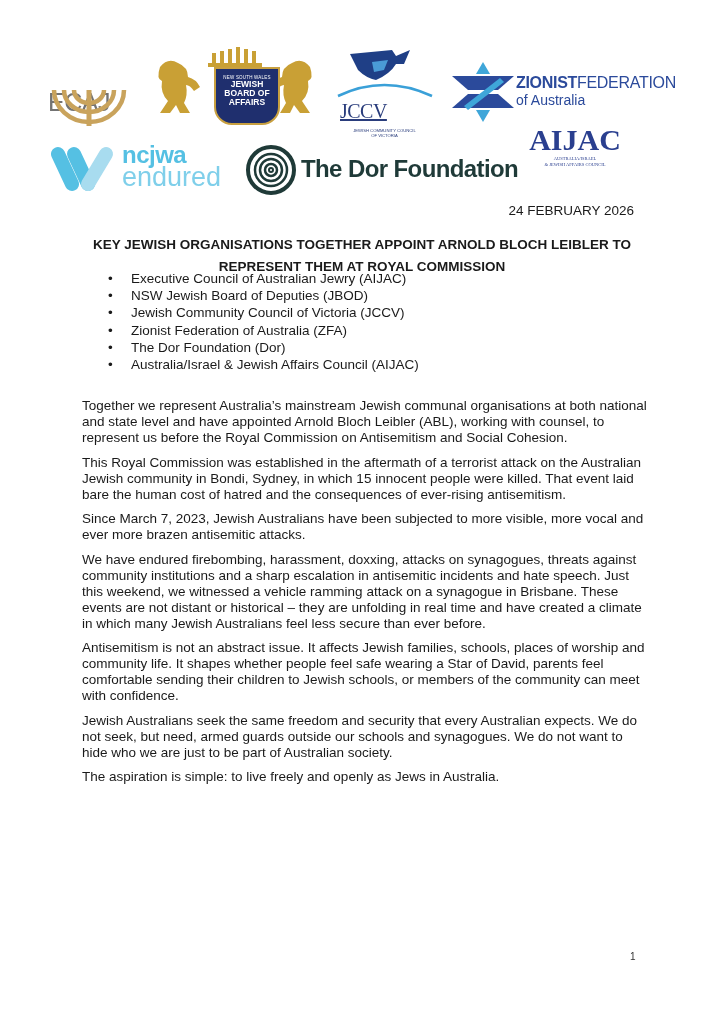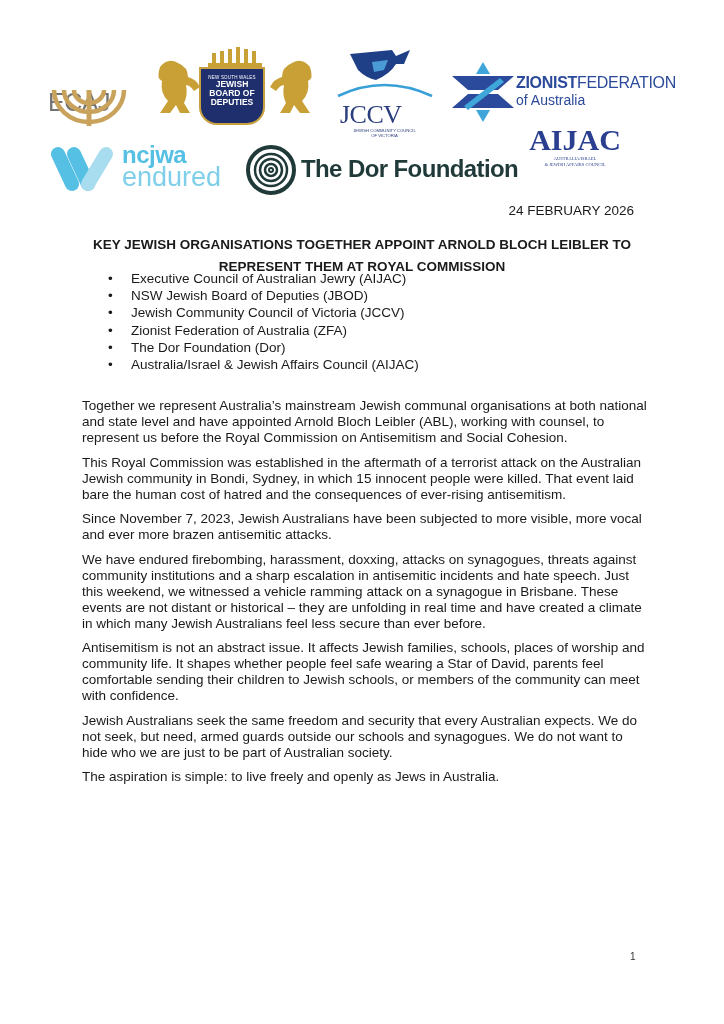--- a/index.html
+++ b/index.html
@@ -7,26 +7,26 @@
   .page { position: absolute; left: 0; top: 0; width: 724px; height: 1024px; background: #fff; }
 
   
   .logo { position: absolute; }
   .ecaj { left: 48px; top: 56px; width: 82px; height: 72px; }
   .ecaj .wordmark { position: absolute; left: 0; top: 0; font-weight: normal; font-size: 25px; color: #737373; letter-spacing: -0.5px; margin-top: 32px; }
   .ecaj svg { position: absolute; left: 2px; top: 32px; }
 
   .jbod { left: 150px; top: 47px; width: 170px; height: 80px; }
   .jbod svg { position: absolute; left: 0; top: 0; }
-  .jbod .shield { position: absolute; left: 49px; top: 20px; width: 66px; height: 58px; background: #1f2f6e; border-radius: 0 0 18px 18px; border: 2px solid #c8a040; box-sizing: border-box; text-align: center; color: #fff; }
+  .jbod .shield { position: absolute; left: 64px; top: 20px; width: 66px; height: 58px; background: #1f2f6e; border-radius: 0 0 18px 18px; border: 2px solid #c8a040; box-sizing: border-box; text-align: center; color: #fff; }
   .jbod .shield .small { font-size: 4.5px; margin-top: 6px; letter-spacing: 0.2px; }
   .jbod .shield .big { font-size: 8.5px; font-weight: bold; line-height: 9px; }
 
   .jccv { left: 332px; top: 48px; width: 105px; height: 90px; }
-  .jccv .name { position: absolute; left: 8px; top: 52px; font-family: "Liberation Serif", serif; font-size: 26px; color: #2a3d7c; letter-spacing: -0.5px; }
+  .jccv .name { position: absolute; left: 8px; top: 52px; font-family: "Liberation Serif", serif; font-size: 20px; color: #2a3d7c; letter-spacing: -0.5px; text-decoration: underline; }
   .jccv .sub { position: absolute; left: 0; top: 80px; width: 105px; text-align: center; font-size: 4.2px; color: #2a3d7c; line-height: 5px; }
   .jccv svg { position: absolute; left: 0; top: 0; }
 
   .zfa { left: 450px; top: 62px; width: 225px; height: 60px; }
   .zfa svg { position: absolute; left: 0; top: 0; }
   .zfa .t1 { position: absolute; left: 66px; top: 12px; font-size: 16px; color: #2b4a9b; white-space: nowrap; letter-spacing: -0.3px; }
   .zfa .t1 b { font-weight: 900; }
   .zfa .t2 { position: absolute; left: 66px; top: 30px; font-size: 14px; color: #2b4a9b; }
 
   .aijac { left: 520px; top: 124px; width: 110px; height: 60px; text-align: center; }
@@ -86,21 +86,21 @@
           <rect x="86" y="0" width="4" height="18"></rect>
         <rect x="94" y="2" width="4" height="16"></rect>
           <rect x="102" y="4" width="4" height="14"></rect>
         <rect x="58" y="16" width="54" height="4"></rect>
       </g>
     </svg>
     <div class="shield">
       <div class="small">NEW SOUTH WALES</div>
       <div class="big">JEWISH</div>
       <div class="big">BOARD OF</div>
-      <div class="big">DEPUTIES</div>
+      <div class="big">AFFAIRS</div>
     </div>
   </div>
 
   <div class="logo jccv">
     <svg width="105" height="60" viewBox="0 0 105 60">
       <path d="M18 6 l42 -4 l4 6 l14 -6 l-6 14 l-8 0 q-6 10 -20 16 q-10 -2 -18 -10 z" fill="#1f3f86"></path>
       <path d="M40 14 l16 -2 l-4 10 l-10 2 z" fill="#4a9bd6"></path>
       <path d="M6 48 Q52 26 100 48" fill="none" stroke="#3aa0d8" stroke-width="2.5"></path>
     </svg>
     <span class="name">JCCV</span>
@@ -164,21 +164,21 @@
     <li>NSW Jewish Board of Deputies (JBOD)</li>
     <li>Jewish Community Council of Victoria (JCCV)</li>
     <li>Zionist Federation of Australia (ZFA)</li>
     <li>The Dor Foundation (Dor)</li>
     <li>Australia/Israel &amp; Jewish Affairs Council (AIJAC)</li>
   </ul>
 
   <div class="body">
     <p>Together we represent Australia’s mainstream Jewish communal organisations at both national and state level and have appointed Arnold Bloch Leibler (ABL), working with counsel, to represent us before the Royal Commission on Antisemitism and Social Cohesion.</p>
     <p>This Royal Commission was established in the aftermath of a terrorist attack on the Australian Jewish community in Bondi, Sydney, in which 15 innocent people were killed. That event laid bare the human cost of hatred and the consequences of ever-rising antisemitism.</p>
-    <p>Since November 7, 2023, Jewish Australians have been subjected to more visible, more vocal and ever more brazen antisemitic attacks.</p>
+    <p>Since March 7, 2023, Jewish Australians have been subjected to more visible, more vocal and ever more brazen antisemitic attacks.</p>
     <p>We have endured firebombing, harassment, doxxing, attacks on synagogues, threats against community institutions and a sharp escalation in antisemitic incidents and hate speech. Just this weekend, we witnessed a vehicle ramming attack on a synagogue in Brisbane. These events are not distant or historical – they are unfolding in real time and have created a climate in which many Jewish Australians feel less secure than ever before.</p>
     <p>Antisemitism is not an abstract issue. It affects Jewish families, schools, places of worship and community life. It shapes whether people feel safe wearing a Star of David, parents feel comfortable sending their children to Jewish schools, or members of the community can meet with confidence.</p>
     <p>Jewish Australians seek the same freedom and security that every Australian expects. We do not seek, but need, armed guards outside our schools and synagogues. We do not want to hide who we are just to be part of Australian society.</p>
     <p>The aspiration is simple: to live freely and openly as Jews in Australia.</p>
   </div>
 
   <div class="pagenum">1</div>
 </div>
 
 </body></html>

